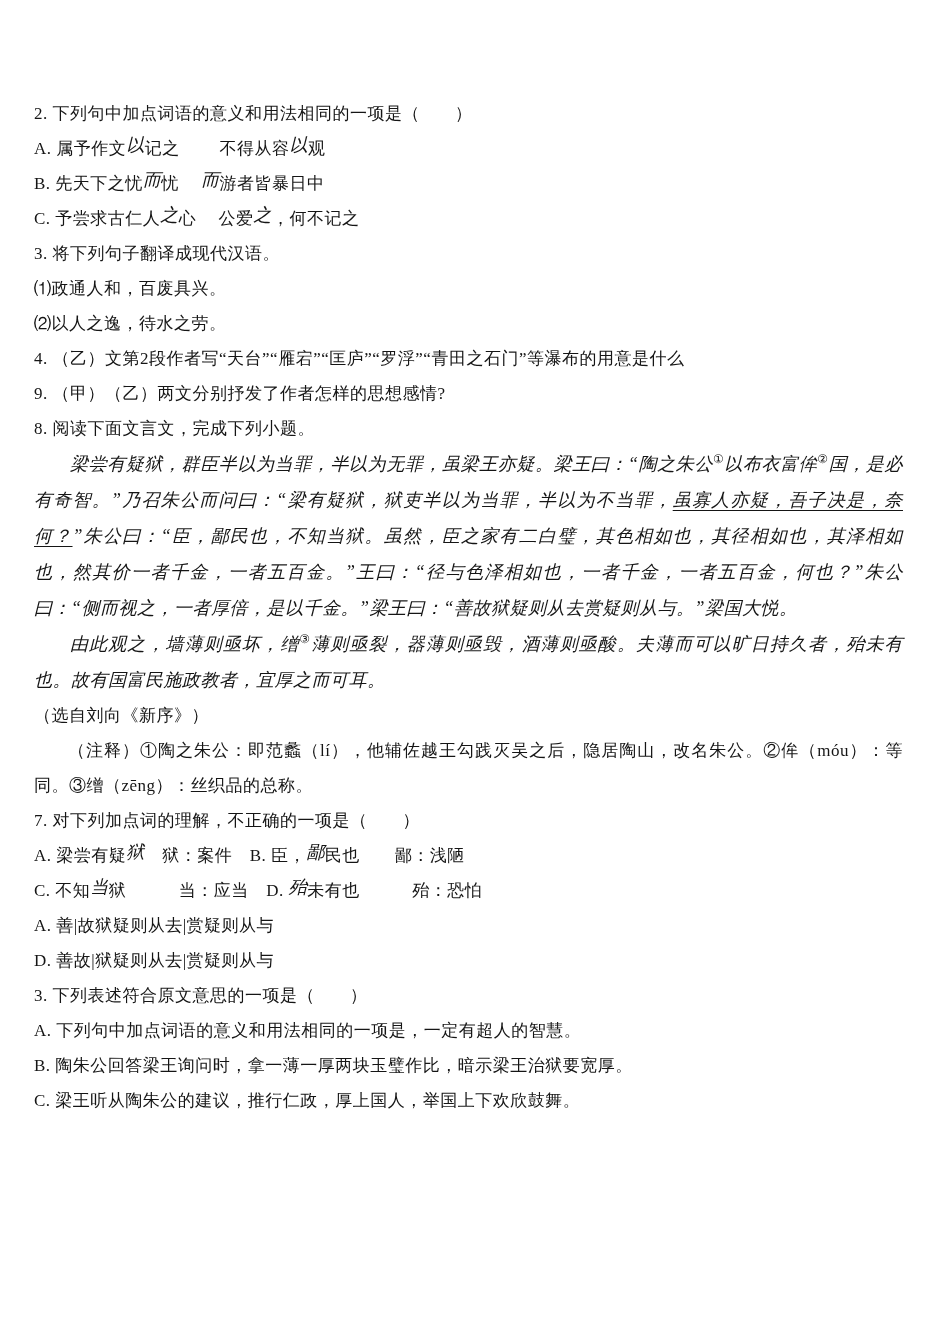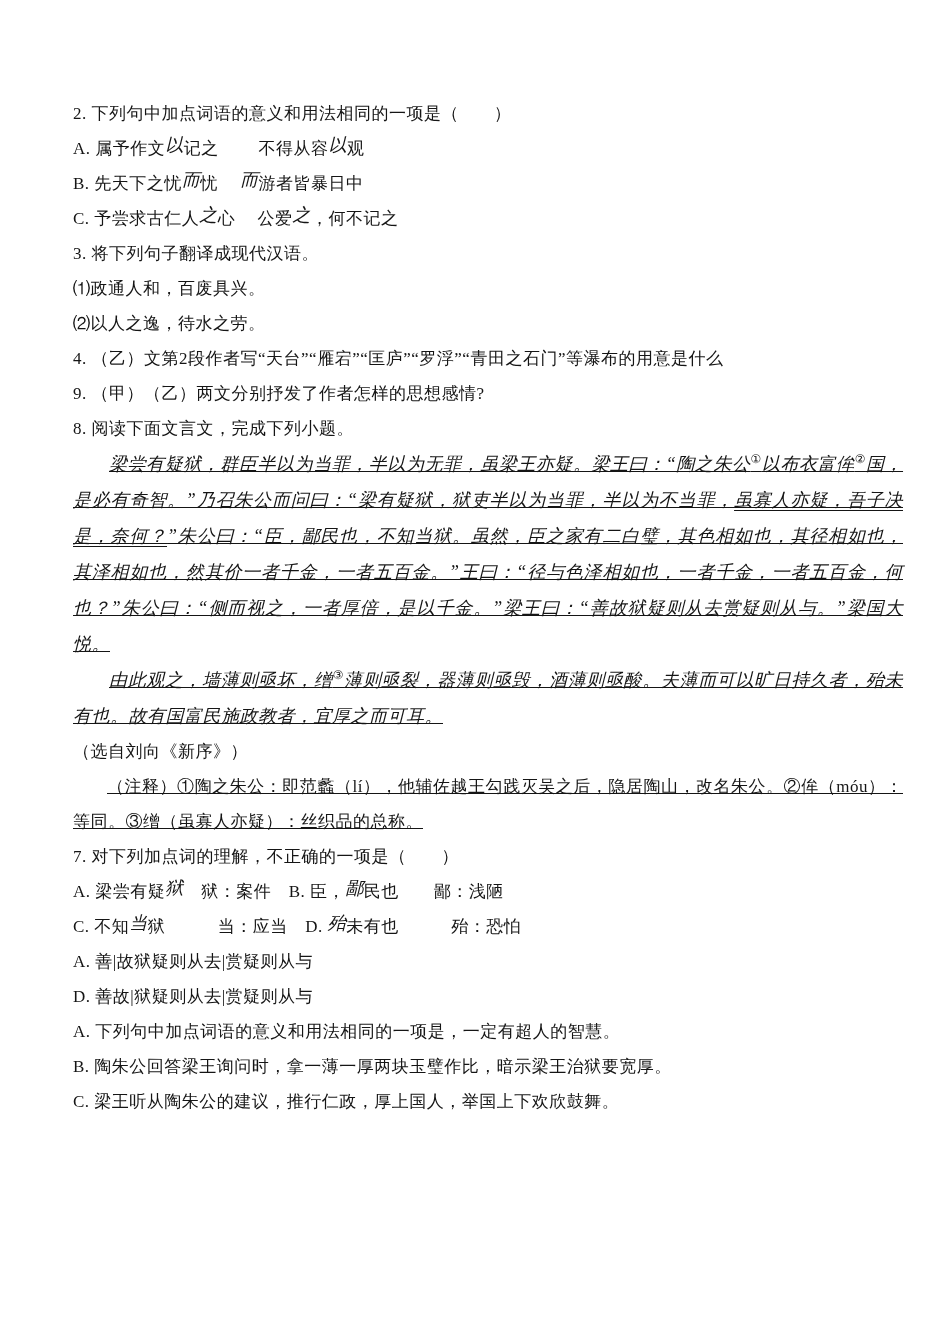--- a/index.html
+++ b/index.html
@@ -5,37 +5,37 @@
   html, body { margin: 0; padding: 0; }
   body {
     width: 950px;
     height: 1344px;
     background: #ffffff;
     color: #151515;
     font-family: "Liberation Serif", serif;
     overflow: hidden;
   }
   .doc {
-    padding: 96px 47px 0 73px;
+    padding: 96px 47px 0 34px;
   }
   p.line {
     margin: 0;
     font-size: 17px;
     line-height: 35px;
     letter-spacing: 0.5px;
     white-space: pre-wrap;
   }
   p.kai {
     font-size: 18px;
     line-height: 36px;
     font-style: italic;
     text-align: justify;
   }
   p.note { text-align: justify; }
-  p.indent { text-indent: 2em; text-decoration: underline; }
+  p.indent { text-indent: 2em; }
   .em-dot {
     position: relative;
     top: -3px;
     font-style: italic;
     font-size: 18px;
   }
   .underlined {
     text-decoration: underline;
     text-underline-offset: 4px;
   }
@@ -56,22 +56,23 @@
     <p class="line song"><span>C. 予尝求古仁人</span><span class="em-dot">之</span><span>心　 </span><span>公爱</span><span class="em-dot">之</span><span>，何不记之</span></p>
     <p class="line song"><span>3. 将下列句子翻译成现代汉语。</span></p>
     <p class="line song"><span>⑴政通人和，百废具兴。</span></p>
     <p class="line song"><span>⑵以人之逸，待水之劳。</span></p>
     <p class="line song"><span>4. （乙）文第2段作者写“天台”“雁宕”“匡庐”“罗浮”“青田之石门”等瀑布的用意是什么</span></p>
     <p class="line song"><span>9. （甲）（乙）两文分别抒发了作者怎样的思想感情?</span></p>
     <p class="line song"><span>8. 阅读下面文言文，完成下列小题。</span></p>
     <p class="line kai indent"><span>梁尝有疑狱，群臣半以为当罪，半以为无罪，虽梁王亦疑。梁王曰：“陶之朱公</span><span class="sup">①</span><span>以布衣富侔</span><span class="sup">②</span><span>国，是必有奇智。”乃召朱公而问曰：“梁有疑狱，狱吏半以为当罪，半以为不当罪，</span><span class="underlined">虽寡人亦疑，吾子决是，奈何？</span><span>”朱公曰：“臣，鄙民也，不知当狱。虽然，臣之家有二白璧，其色相如也，其径相如也，其泽相如也，然其价一者千金，一者五百金。”王曰：“径与色泽相如也，一者千金，一者五百金，何也？”朱公曰：“侧而视之，一者厚倍，是以千金。”梁王曰：“善故狱疑则从去赏疑则从与。”梁国大悦。</span></p>
     <p class="line kai indent"><span>由此观之，墙薄则亟坏，缯</span><span class="sup">③</span><span>薄则亟裂，器薄则亟毁，酒薄则亟酸。夫薄而可以旷日持久者，殆未有也。故有国富民施政教者，宜厚之而可耳。</span></p>
     <p class="line song"><span>（选自刘向《新序》）</span></p>
-    <p class="line song note indent"><span>（注释）①陶之朱公：即范蠡（lí），他辅佐越王勾践灭吴之后，隐居陶山，改名朱公。②侔（móu）：等同。③缯（虽寡人亦疑）：丝织品的总称。</span></p>
+    <p class="line song note indent"><span>（注释）①陶之朱公：即范蠡（lí），他辅佐越王勾践灭吴之后，隐居陶山，改名朱公。②侔（móu）：等同。③缯（zēng）：丝织品的总称。</span></p>
     <p class="line song"><span>7. 对下列加点词的理解，不正确的一项是（　　）</span></p>
     <p class="line song"><span>A. 梁尝有疑</span><span class="em-dot">狱</span><span>　狱：案件　B. 臣，</span><span class="em-dot">鄙</span><span>民也　　鄙：浅陋</span></p>
     <p class="line song"><span>C. 不知</span><span class="em-dot">当</span><span>狱　　　当：应当　D. </span><span class="em-dot">殆</span><span>未有也　　　殆：恐怕</span></p>
     <p class="line song"><span>A. 善|故狱疑则从去|赏疑则从与</span></p>
     <p class="line song"><span>D. 善故|狱疑则从去|赏疑则从与</span></p>
+    <p class="line song"><span>3. 下列表述符合原文意思的一项是（　　）</span></p>
     <p class="line song"><span>A. 下列句中加点词语的意义和用法相同的一项是，一定有超人的智慧。</span></p>
     <p class="line song"><span>B. 陶朱公回答梁王询问时，拿一薄一厚两块玉璧作比，暗示梁王治狱要宽厚。</span></p>
     <p class="line song"><span>C. 梁王听从陶朱公的建议，推行仁政，厚上国人，举国上下欢欣鼓舞。</span></p>
   </main>
 
 </body></html>

